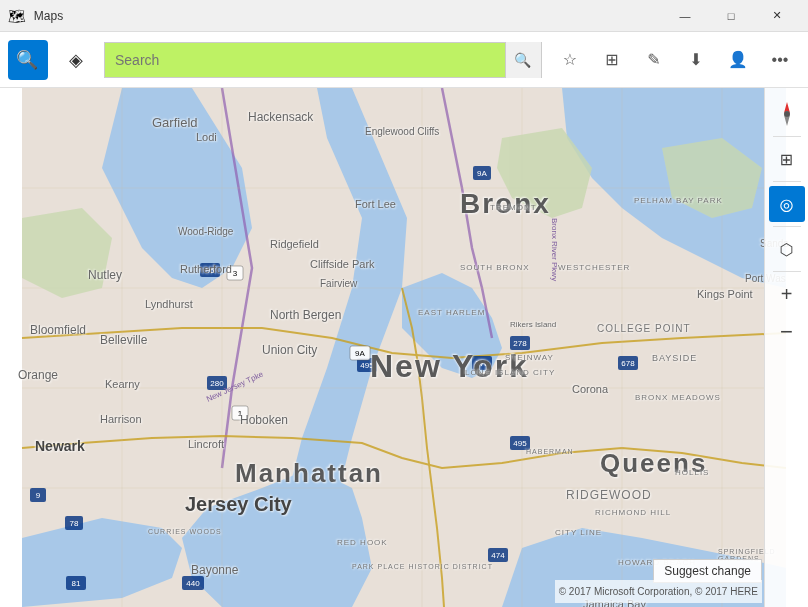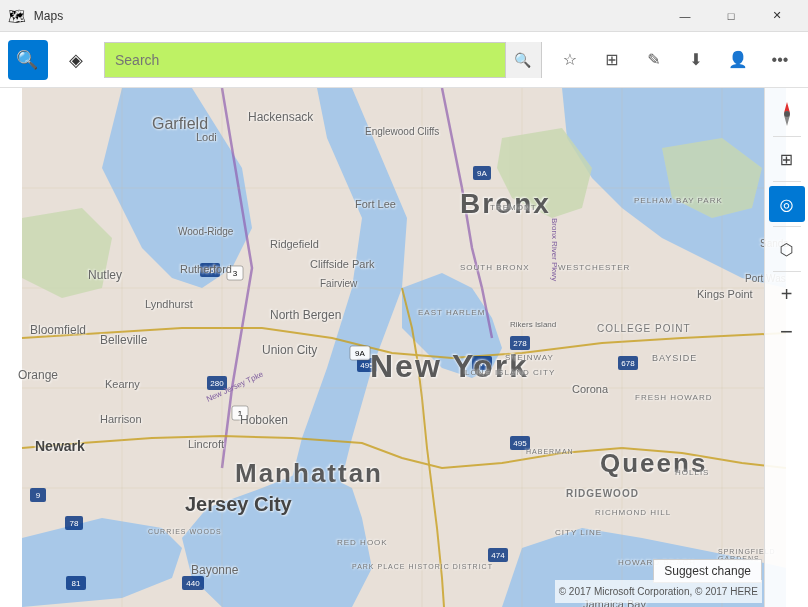--- a/index.html
+++ b/index.html
@@ -368,34 +368,34 @@
       <div class="map-label" style="left: 100px; top: 325px; font-size: 11px; color: rgb(102, 102, 102); font-weight: normal;">Harrison</div>
       <div class="map-label" style="left: 188px; top: 350px; font-size: 11px; color: rgb(102, 102, 102); font-weight: normal;">Lincroft</div>
       <div class="map-label" style="left: 310px; top: 170px; font-size: 11px; color: rgb(102, 102, 102); font-weight: normal;">Cliffside Park</div>
       <div class="map-label" style="left: 320px; top: 190px; font-size: 10px; color: rgb(102, 102, 102); font-weight: normal;">Fairview</div>
       <div class="map-label" style="left: 145px; top: 210px; font-size: 11px; color: rgb(102, 102, 102); font-weight: normal;">Lyndhurst</div>
       <div class="map-label" style="left: 180px; top: 175px; font-size: 11px; color: rgb(102, 102, 102); font-weight: normal;">Rutherford</div>
       <div class="map-label" style="left: 178px; top: 138px; font-size: 10px; color: rgb(102, 102, 102); font-weight: normal;">Wood-Ridge</div>
       <div class="map-label" style="left: 270px; top: 150px; font-size: 11px; color: rgb(102, 102, 102); font-weight: normal;">Ridgefield</div>
       <div class="map-label" style="left: 355px; top: 110px; font-size: 11px; color: rgb(102, 102, 102); font-weight: normal;">Fort Lee</div>
       <div class="map-label" style="left: 18px; top: 280px; font-size: 12px; color: rgb(102, 102, 102); font-weight: normal;">Orange</div>
-      <div class="map-label" style="left: 152px; top: 27px; font-size: 16px; color: rgb(102, 102, 102); font-weight: normal;">Garfield</div>
+      <div class="map-label" style="left: 152px; top: 27px; font-size: 13px; color: rgb(102, 102, 102); font-weight: normal;">Garfield</div>
       <div class="map-label" style="left: 196px; top: 43px; font-size: 11px; color: rgb(102, 102, 102); font-weight: normal;">Lodi</div>
       <div class="map-label" style="left: 248px; top: 22px; font-size: 12px; color: rgb(102, 102, 102); font-weight: normal;">Hackensack</div>
       <div class="map-label" style="left: 365px; top: 38px; font-size: 10px; color: rgb(102, 102, 102); font-weight: normal;">Englewood Cliffs</div>
       <div class="map-label" style="left: 572px; top: 295px; font-size: 11px; color: rgb(102, 102, 102); font-weight: normal;">Corona</div>
       <div class="map-label" style="left: 505px; top: 265px; font-size: 8px; color: rgb(119, 119, 119); font-weight: normal; letter-spacing: 1px;">STEINWAY</div>
       <div class="map-label" style="left: 558px; top: 175px; font-size: 8px; color: rgb(119, 119, 119); font-weight: normal; letter-spacing: 1px;">WESTCHESTER</div>
       <div class="map-label" style="left: 460px; top: 175px; font-size: 8px; color: rgb(119, 119, 119); font-weight: normal; letter-spacing: 1px; text-align: center;">SOUTH BRONX</div>
       <div class="map-label" style="left: 418px; top: 220px; font-size: 8px; color: rgb(119, 119, 119); font-weight: normal; letter-spacing: 1px;">EAST HARLEM</div>
       <div class="map-label" style="left: 465px; top: 280px; font-size: 8px; color: rgb(119, 119, 119); font-weight: normal; letter-spacing: 1px;">LONG ISLAND CITY</div>
       <div class="map-label" style="left: 597px; top: 235px; font-size: 10px; color: rgb(119, 119, 119); font-weight: normal; letter-spacing: 1px;">COLLEGE POINT</div>
       <div class="map-label" style="left: 652px; top: 265px; font-size: 9px; color: rgb(119, 119, 119); font-weight: normal; letter-spacing: 1px;">BAYSIDE</div>
-      <div class="map-label" style="left: 635px; top: 305px; font-size: 8px; color: rgb(119, 119, 119); font-weight: normal; letter-spacing: 1px;">FRESH HOWARD</div>
-      <div class="map-label" style="left: 530px; top: 400px; font-size: 10px; color: rgb(119, 119, 119); font-weight: bold; letter-spacing: 1px; padding-left: 36px;">RIDGEWOOD</div>
+      <div class="map-label" style="left: 635px; top: 305px; font-size: 8px; color: rgb(119, 119, 119); font-weight: normal; letter-spacing: 1px;">BRONX MEADOWS</div>
+      <div class="map-label" style="left: 530px; top: 400px; font-size: 12px; color: rgb(119, 119, 119); font-weight: normal; letter-spacing: 1px; padding-left: 36px;">RIDGEWOOD</div>
       <div class="map-label" style="left: 595px; top: 420px; font-size: 8px; color: rgb(119, 119, 119); font-weight: normal; letter-spacing: 1px;">RICHMOND HILL</div>
       <div class="map-label" style="left: 675px; top: 380px; font-size: 8px; color: rgb(119, 119, 119); font-weight: normal; letter-spacing: 1px;">HOLLIS</div>
       <div class="map-label" style="left: 618px; top: 470px; font-size: 8px; color: rgb(119, 119, 119); font-weight: normal; letter-spacing: 1px;">HOWARD BEACH</div>
       <div class="map-label" style="left: 555px; top: 440px; font-size: 8px; color: rgb(119, 119, 119); font-weight: normal; letter-spacing: 1px;">CITY LINE</div>
       <div class="map-label" style="left: 583px; top: 510px; font-size: 11px; color: rgb(102, 102, 102); font-weight: normal;">Jamaica Bay</div>
       <div class="map-label" style="left: 337px; top: 450px; font-size: 8px; color: rgb(119, 119, 119); font-weight: normal; letter-spacing: 1px;">RED HOOK</div>
       <div class="map-label" style="left: 352px; top: 475px; font-size: 7px; color: rgb(119, 119, 119); font-weight: normal; letter-spacing: 1px;">PARK PLACE HISTORIC DISTRICT</div>
       <div class="map-label" style="left: 148px; top: 440px; font-size: 7px; color: rgb(119, 119, 119); font-weight: normal; letter-spacing: 1px;">CURRIES WOODS</div>
       <div class="map-label" style="left: 526px; top: 360px; font-size: 7px; color: rgb(119, 119, 119); font-weight: normal; letter-spacing: 1px;">HABERMAN</div>
       <div class="map-label" style="left: 510px; top: 232px; font-size: 8px; color: rgb(102, 102, 102); font-weight: normal;">Rikers Island</div>

